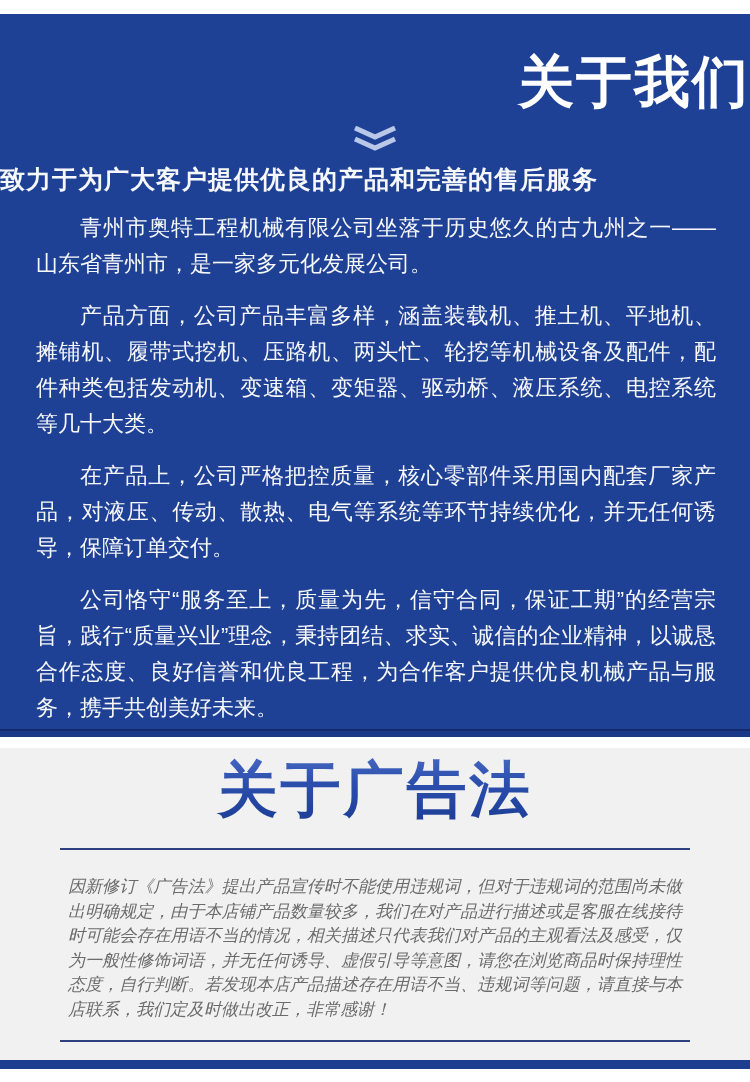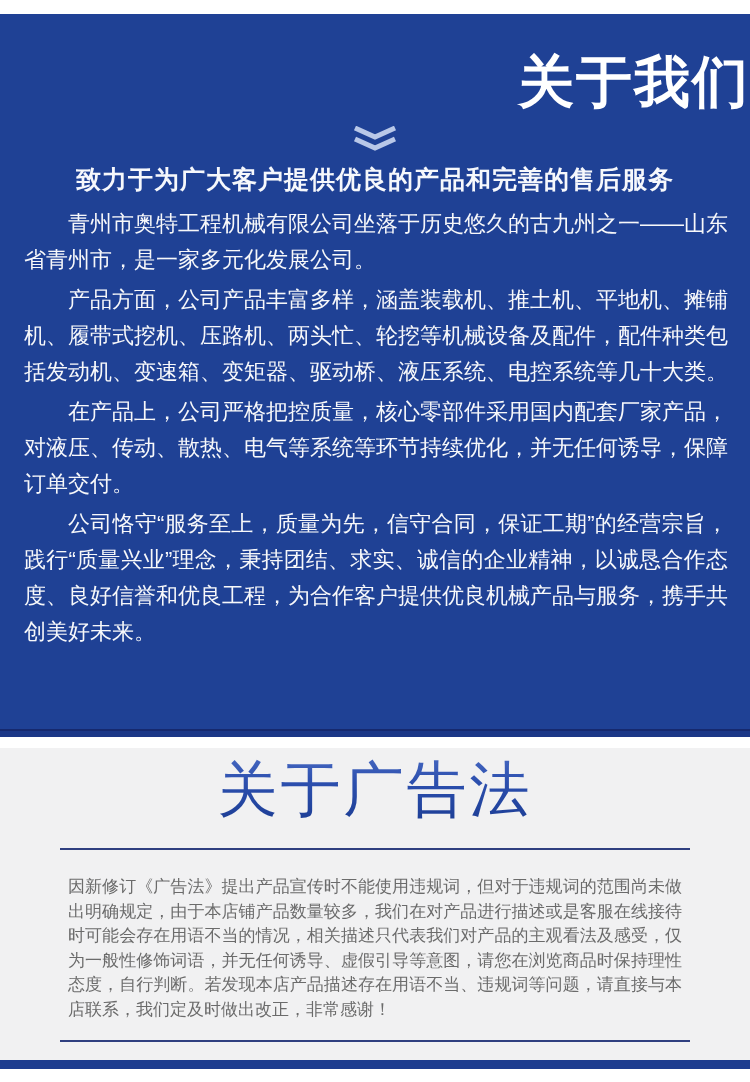--- a/index.html
+++ b/index.html
@@ -37,37 +37,37 @@
     color: #ffffff;
     letter-spacing: 2px;
   }
   .chevron-wrap {
     text-align: center;
     margin-top: 12px;
     height: 26px;
   }
   .about-subtitle {
     margin-top: 12px;
-    text-align: center;
+    text-align: left;
     font-size: 25px;
     line-height: 30px;
     font-weight: bold;
     color: #f6f8fc;
     letter-spacing: 1px;
   }
   .about-paragraphs {
     margin-top: 12px;
     padding: 0 18px 0 20px;
     color: #f7f8fa;
     font-size: 22px;
     line-height: 36px;
     text-align: justify;
   }
   .about-paragraphs p {
-    margin: 4px;
+    margin: 16px;
     text-indent: 2em;
   }
   .about-edge {
     position: absolute;
     left: 0;
     bottom: 0;
     width: 100%;
     height: 6px;
     background: #1b3787;
     border-top: 2px solid #16296e;
@@ -82,21 +82,21 @@
     background: #f1f1f2;
     box-sizing: border-box;
     overflow: hidden;
   }
   .adlaw-title {
     margin: 0;
     padding-top: 8px;
     text-align: center;
     font-size: 60px;
     line-height: 68px;
-    font-weight: normal;
+    font-weight: bold;
     color: #1c3d94;
     background: linear-gradient(to bottom, #4e6fc6 0%, #2c4fae 45%, #1c3d94 100%);
     -webkit-background-clip: text;
     background-clip: text;
     -webkit-text-fill-color: transparent;
     letter-spacing: 3px;
   }
   .divider {
     width: 630px;
     height: 2px;
@@ -104,20 +104,21 @@
     background: #2f4080;
     border: none;
   }
   .adlaw-body {
     width: 614px;
     margin: 25px auto 0 auto;
     font-size: 17px;
     line-height: 24.5px;
     color: #6b6b6b;
     text-align: justify;
+    font-style: italic;
   }
   .divider-bottom {
     width: 630px;
     height: 2px;
     margin: 18px auto 0 auto;
     background: #2f4080;
     border: none;
   }
   .footer-strip {
     height: 9px;

